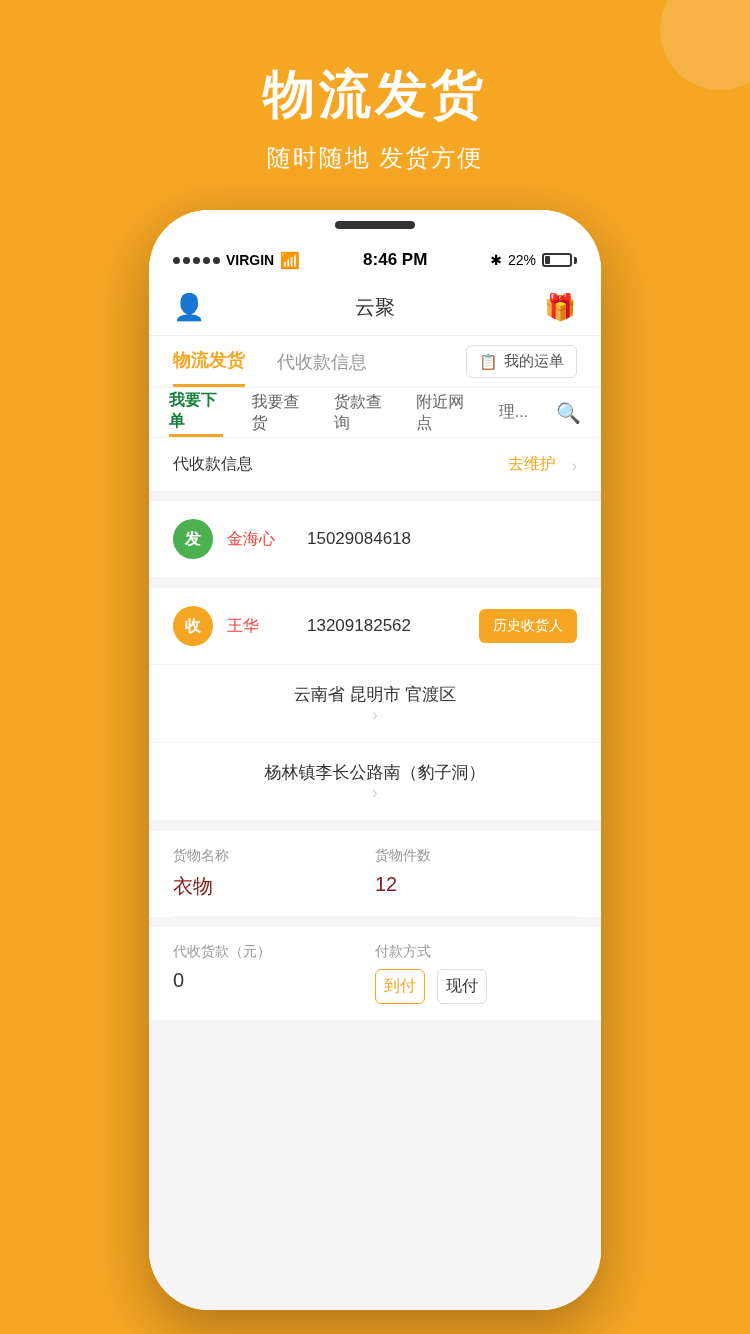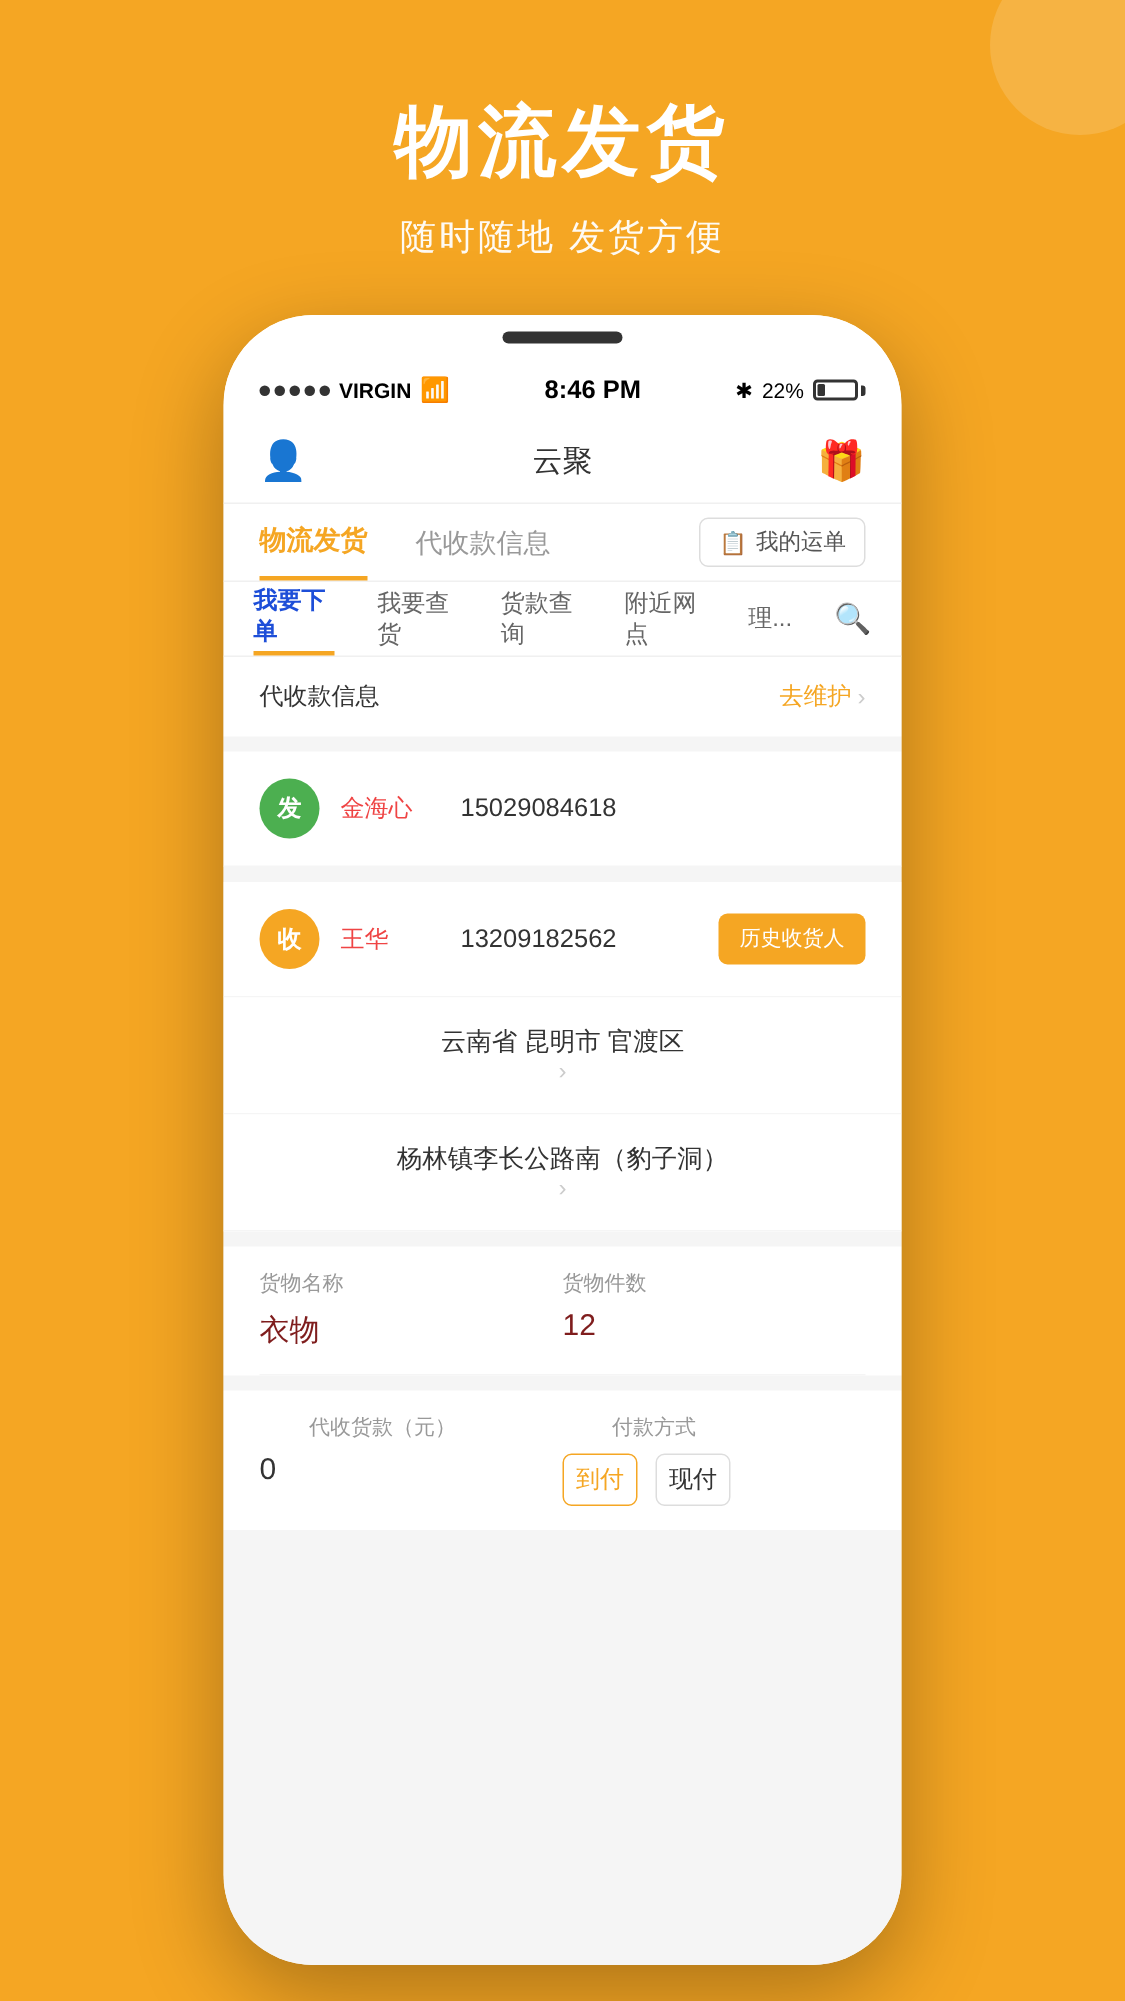--- a/index.html
+++ b/index.html
@@ -235,21 +235,21 @@
     .sub-nav-item {
       font-size: 16px;
       color: #666;
       cursor: pointer;
       height: 100%;
       display: flex;
       align-items: center;
     }
 
     .sub-nav-item.active {
-      color: #1d4ed8;
+      color: #15803d;
       border-bottom: 3px solid #F5A623;
       font-weight: 600;
     }
 
     .sub-nav-search {
       margin-left: auto;
       font-size: 20px;
       color: #F5A623;
       cursor: pointer;
     }
@@ -268,21 +268,21 @@
     }
 
     .collect-info-label {
       font-size: 16px;
       color: #333;
     }
 
     .collect-info-action {
       display: flex;
       align-items: flex-end;
-      gap: 4px;
+      gap: 16px;
       font-size: 16px;
       color: #F5A623;
       cursor: pointer;
     }
 
     .chevron {
       font-size: 16px;
       color: #ccc;
     }
 
@@ -395,21 +395,20 @@
     }
 
     .payment-col {
       flex: 1;
     }
 
     .payment-label {
       font-size: 14px;
       color: #999;
       margin-bottom: 8px;
-      margin-left: 33px;
     }
 
     .payment-value {
       font-size: 20px;
       color: #333;
     }
 
     .payment-options {
       display: flex;
       gap: 12px;

